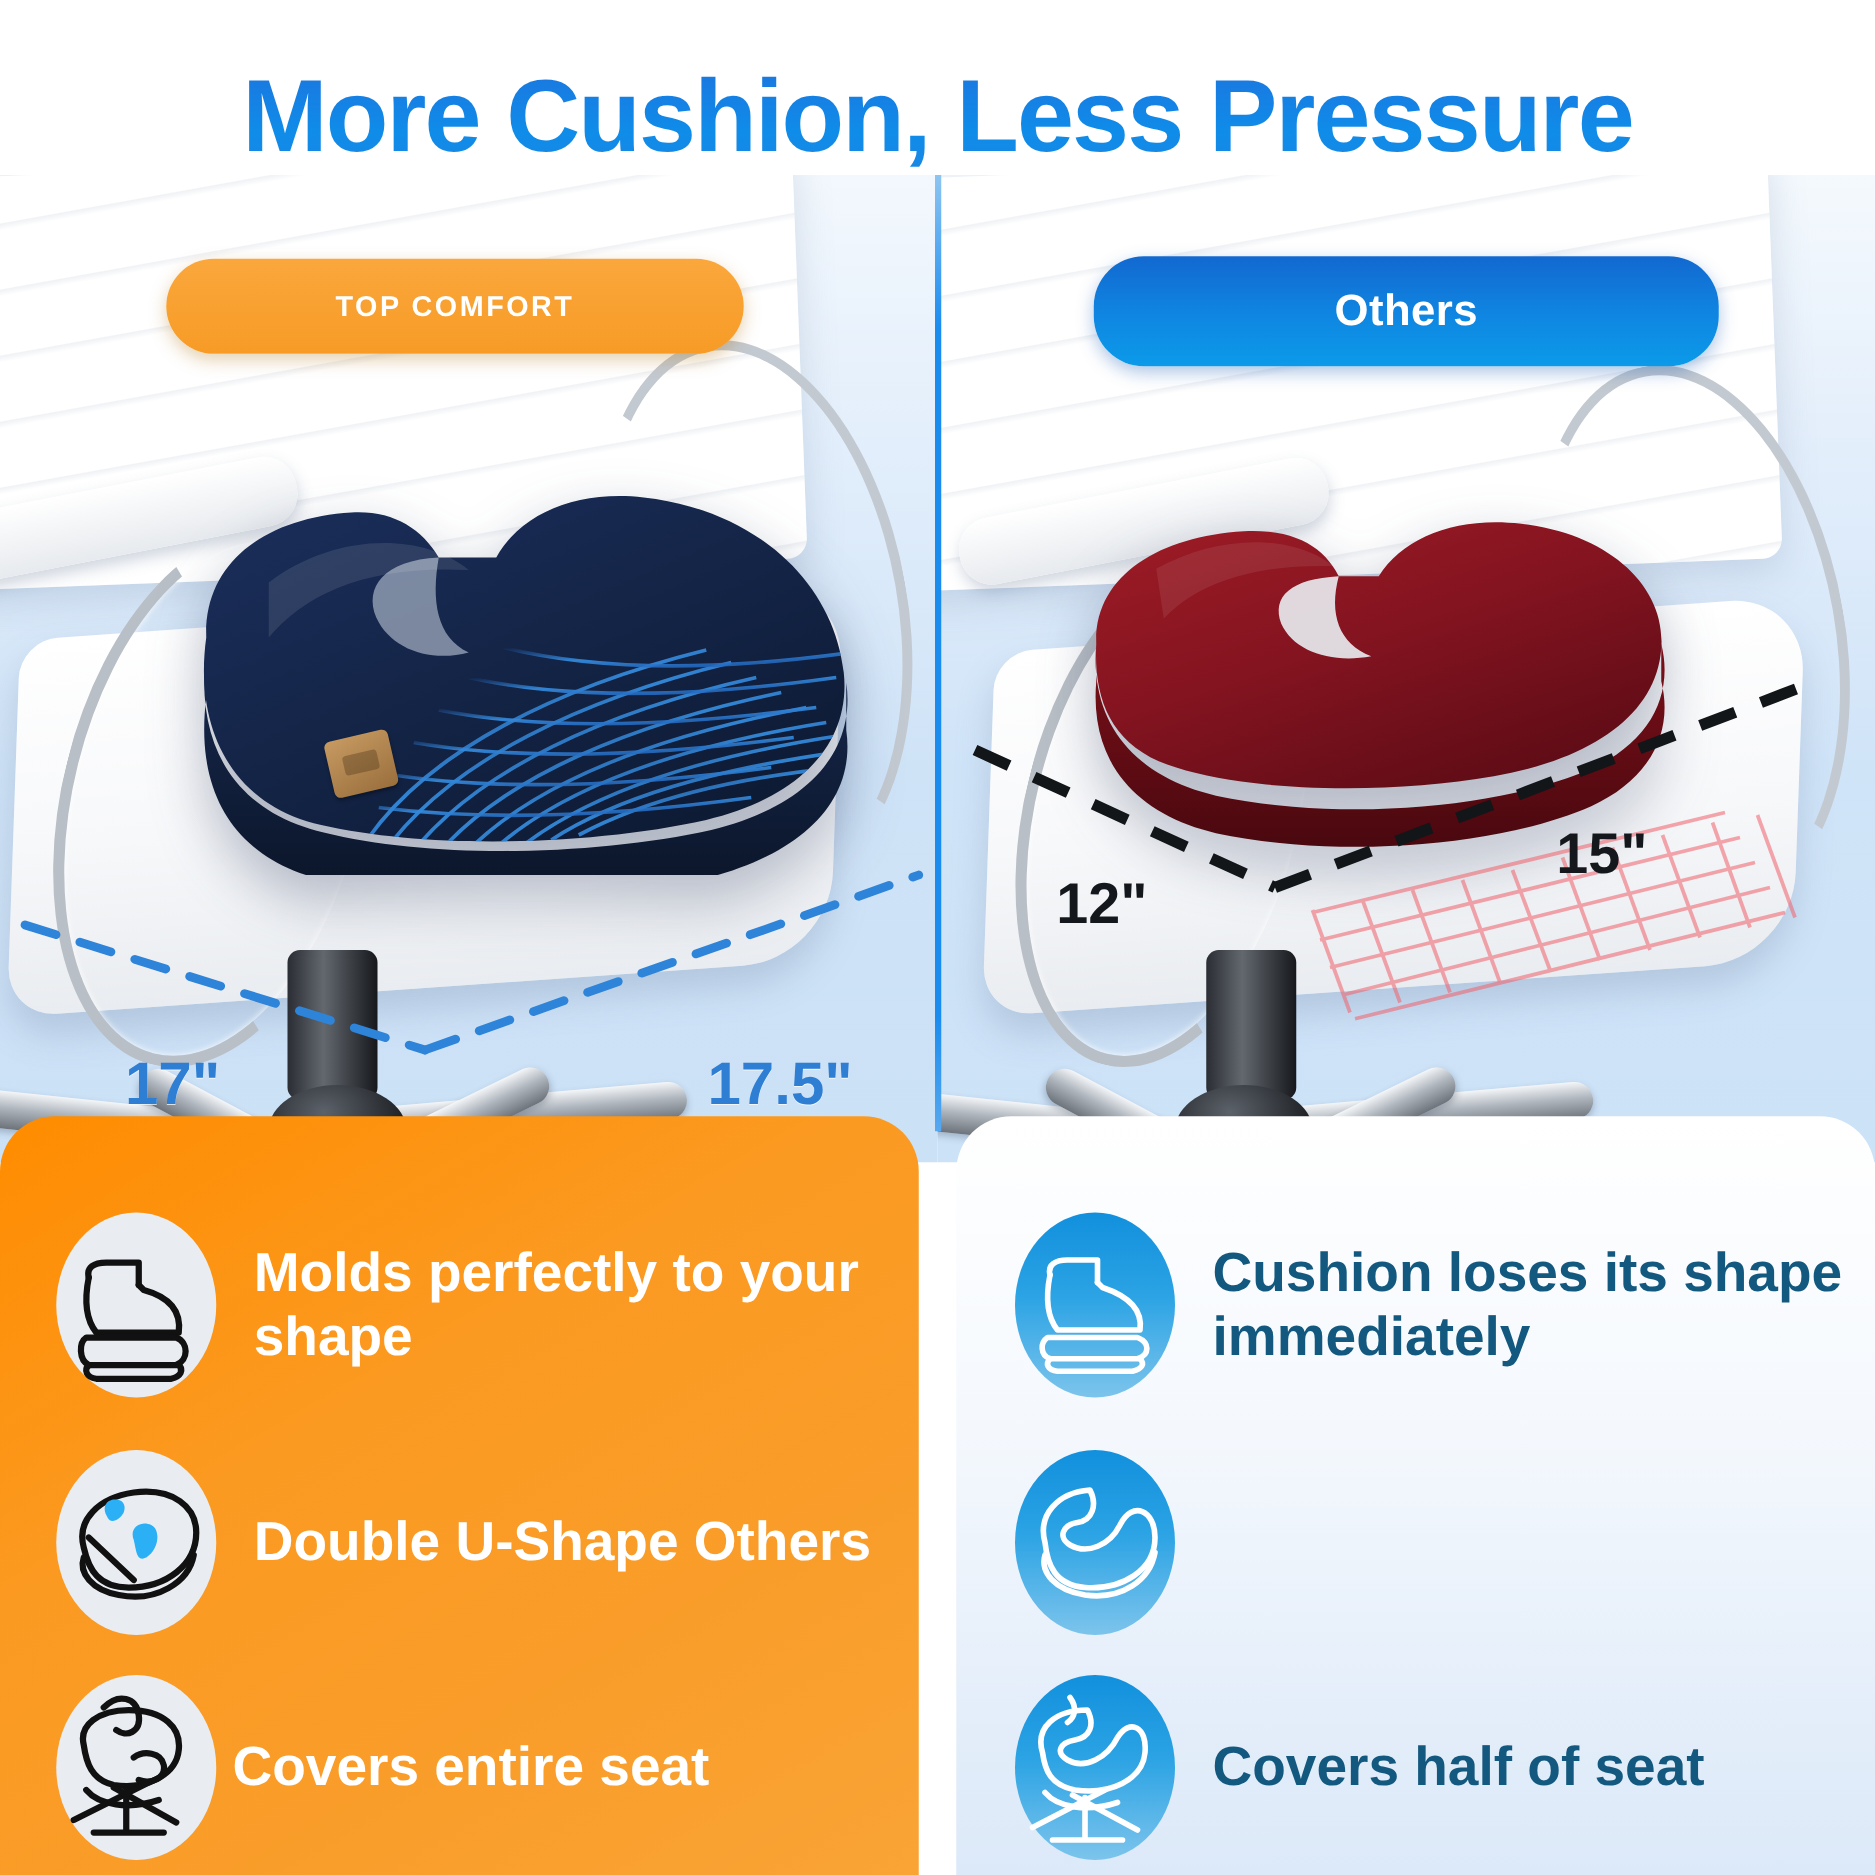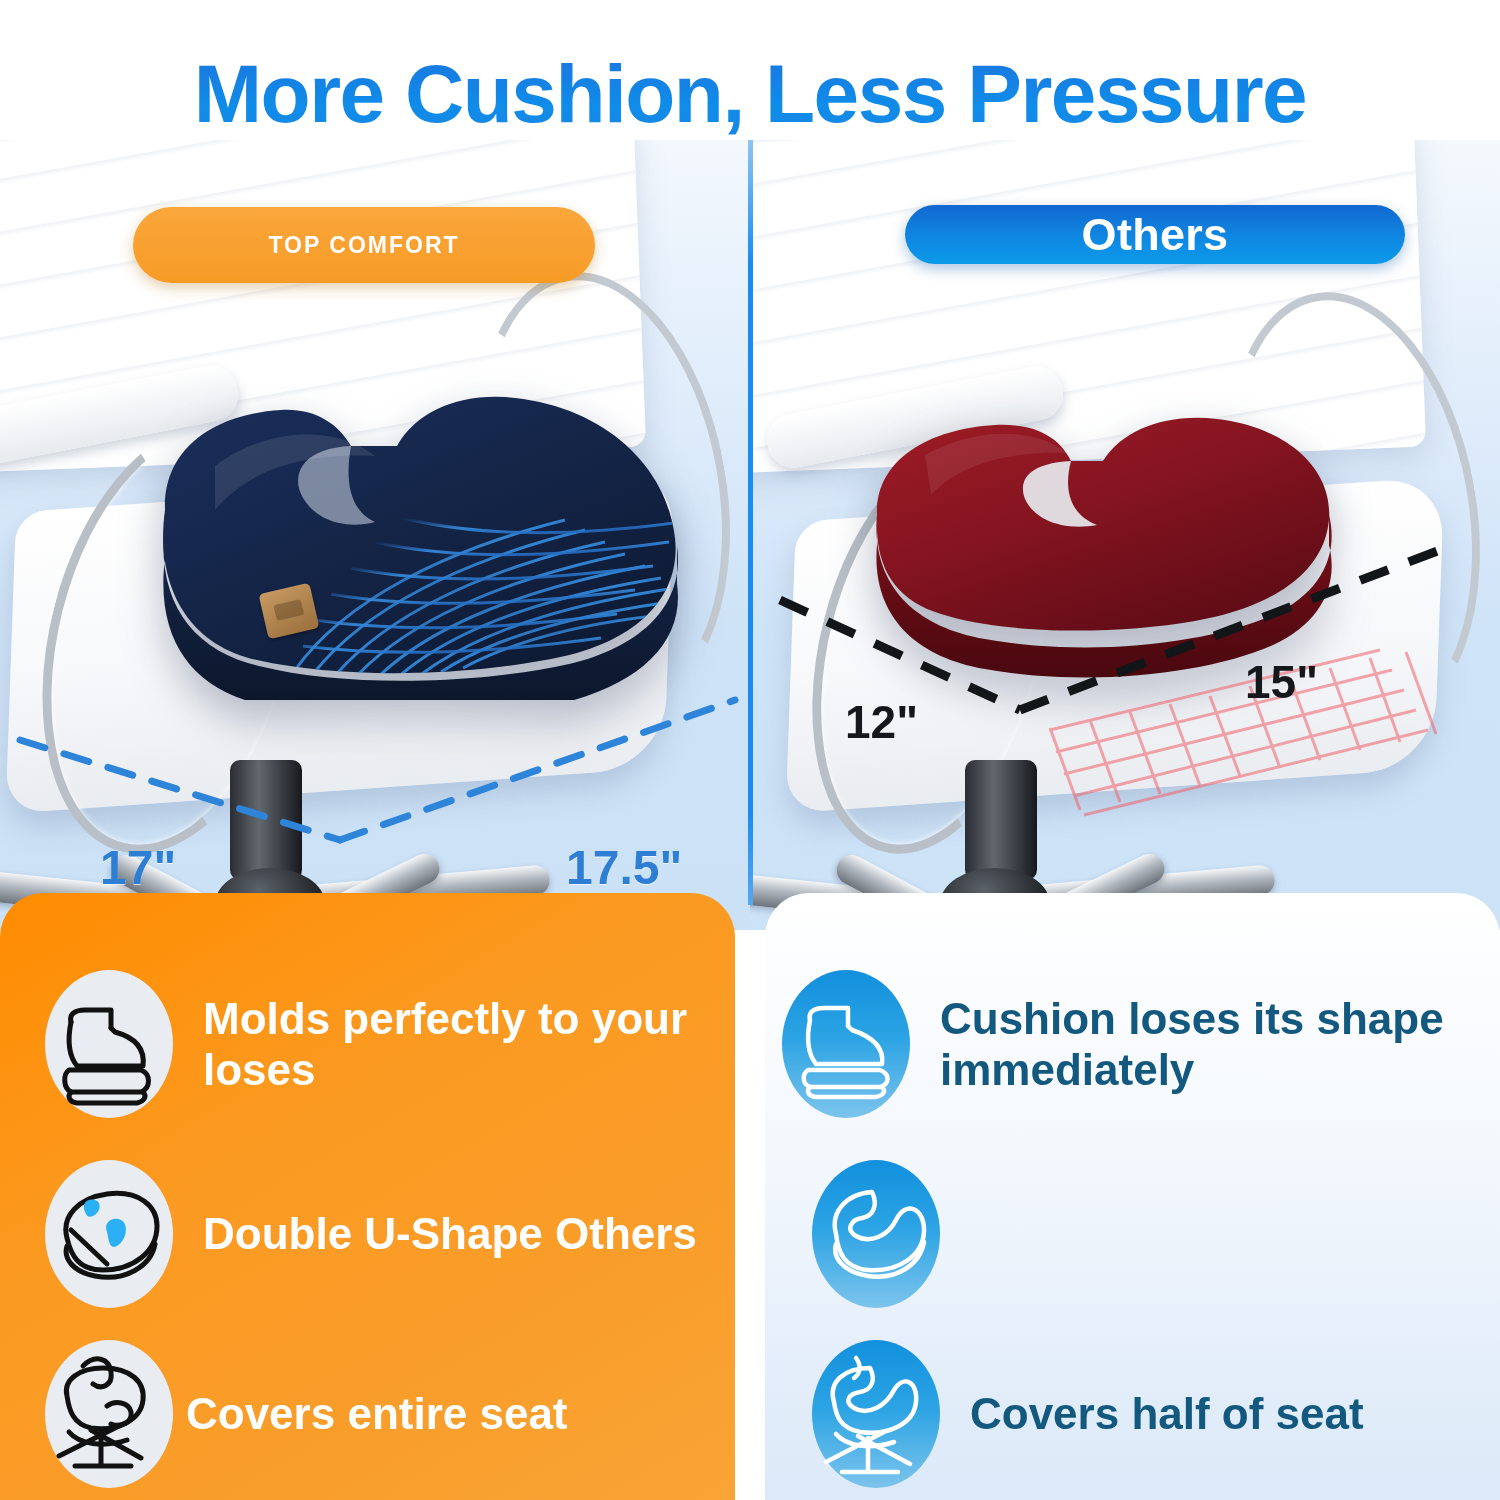--- a/index.html
+++ b/index.html
@@ -82,21 +82,21 @@
      box-shadow:0 2px 3px rgba(0,0,0,.35);}
   .tag::after{content:"";position:absolute;left:12px;top:14px;width:28px;height:16px;
      border-radius:3px;background:rgba(70,48,24,.35);}
 
   
   .badge{position:absolute;display:flex;align-items:center;justify-content:center;
      color:#fff;font-weight:bold;border-radius:40px;white-space:nowrap;}
   .badge-top{left:133px;top:207px;width:462px;height:76px;font-size:23px;letter-spacing:2px;
      background:linear-gradient(180deg,#faa73c,#f79b26);
      box-shadow:0 5px 14px rgba(180,120,30,.35);}
-  .badge-others{left:905px;top:205px;width:500px;height:59px;font-size:45px;letter-spacing:.3px;
+  .badge-others{left:875px;top:205px;width:500px;height:88px;font-size:35px;letter-spacing:.3px;
      background:linear-gradient(180deg,#1268d0 0%,#0f87e2 55%,#0b9ae9 100%);
      box-shadow:0 5px 14px rgba(20,90,180,.35);}
 
   
   .dim{position:absolute;font-weight:bold;white-space:nowrap;}
   .dim.blue{color:#2e7ed4;text-shadow:0 1px 0 rgba(255,255,255,.7);}
   .dim.black{color:#14181d;}
   .d17{left:100px;top:700px;font-size:48px;}
   .d175{left:566px;top:700px;font-size:48px;}
   .d12{left:845px;top:695px;font-size:46px;}
@@ -117,21 +117,21 @@
   .feat .ic{position:relative;flex:0 0 auto;width:128px;height:148px;border-radius:50%;}
   .feat.o .ic{background:#e9edf2;}
   .feat.b .ic{background:linear-gradient(180deg,#1290dd 0%,#2ba3e4 45%,#7cc4ec 100%);}
   .feat .tx{font-size:44px;font-weight:bold;line-height:1.16;}
   .feat.o .tx{color:#ffffff;}
   .feat.b .tx{color:#13597f;}
 
   .f1{left:45px;top:970px;width:660px;}
   .f2{left:45px;top:1160px;width:660px;}
   .f3{left:45px;top:1340px;width:660px;gap:13px;}
-  .g1{left:782px;top:970px;width:670px;}
+  .g1{left:812px;top:970px;width:670px;}
   .g2{left:812px;top:1160px;width:670px;}
   .g3{left:812px;top:1340px;width:670px;}
 
   svg{display:block;}
 </style>
 </head>
 <body>
 
 <div id="stage">
 
@@ -313,21 +313,21 @@
     <div class="ic">
       <svg viewBox="0 0 128 148" width="128" height="148">
         <g fill="none" stroke="#111" stroke-width="5" stroke-linecap="round" stroke-linejoin="round">
           <path d="M26,52 C24,44 30,40 40,40 L66,40 L66,58"></path>
           <path d="M26,52 C22,72 24,86 32,96 L98,96 C100,80 92,68 70,62 L66,58"></path>
           <path d="M24,100 C18,104 18,118 26,122 L96,122 C106,118 106,104 96,100 Z"></path>
           <path d="M26,122 C22,126 24,132 32,133 L92,133 C100,131 102,126 98,122"></path>
         </g>
       </svg>
     </div>
-    <div class="tx">Molds perfectly to your loses</div>
+    <div class="tx">Molds perfectly to your shape</div>
   </div>
 
   <div class="feat o f2">
     <div class="ic">
       <svg viewBox="0 0 128 148" width="128" height="148">
         <g fill="none" stroke="#111" stroke-width="5" stroke-linecap="round" stroke-linejoin="round">
           <path d="M22,78 C16,56 34,38 62,34 C94,30 112,46 112,66 C112,92 88,110 58,110 C34,110 26,96 22,78 Z"></path>
           <path d="M22,86 C18,98 28,112 50,116 C80,122 106,106 110,84"></path>
           <path d="M26,70 L62,104"></path>
         </g>

